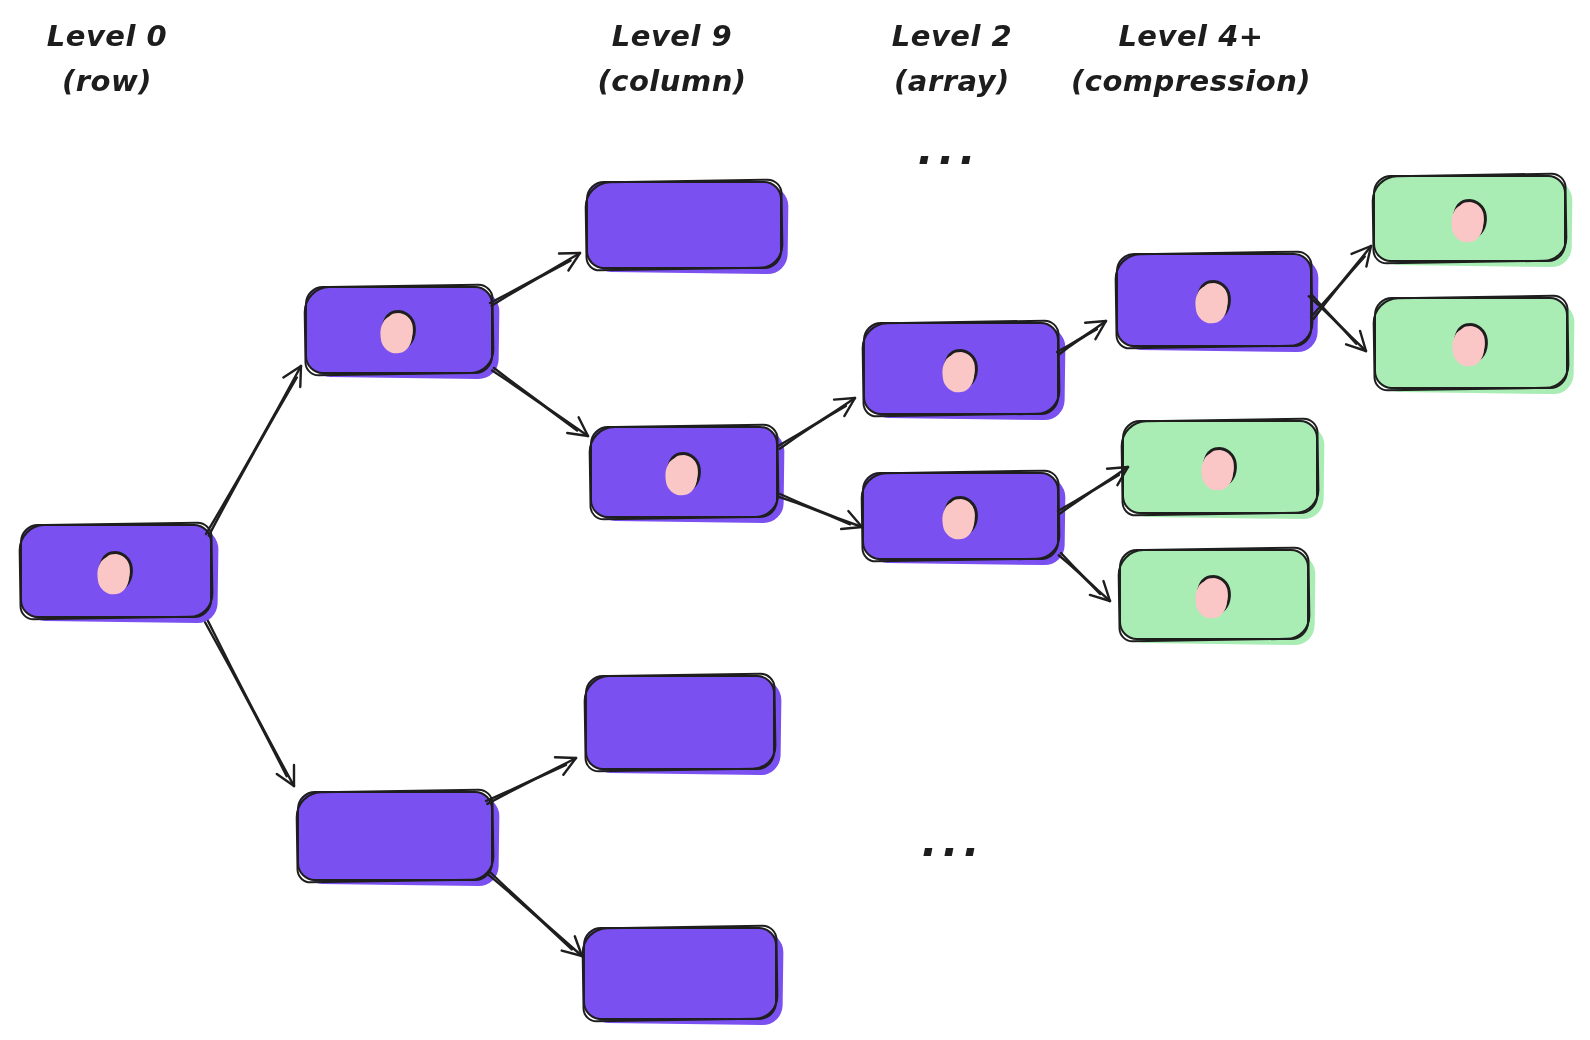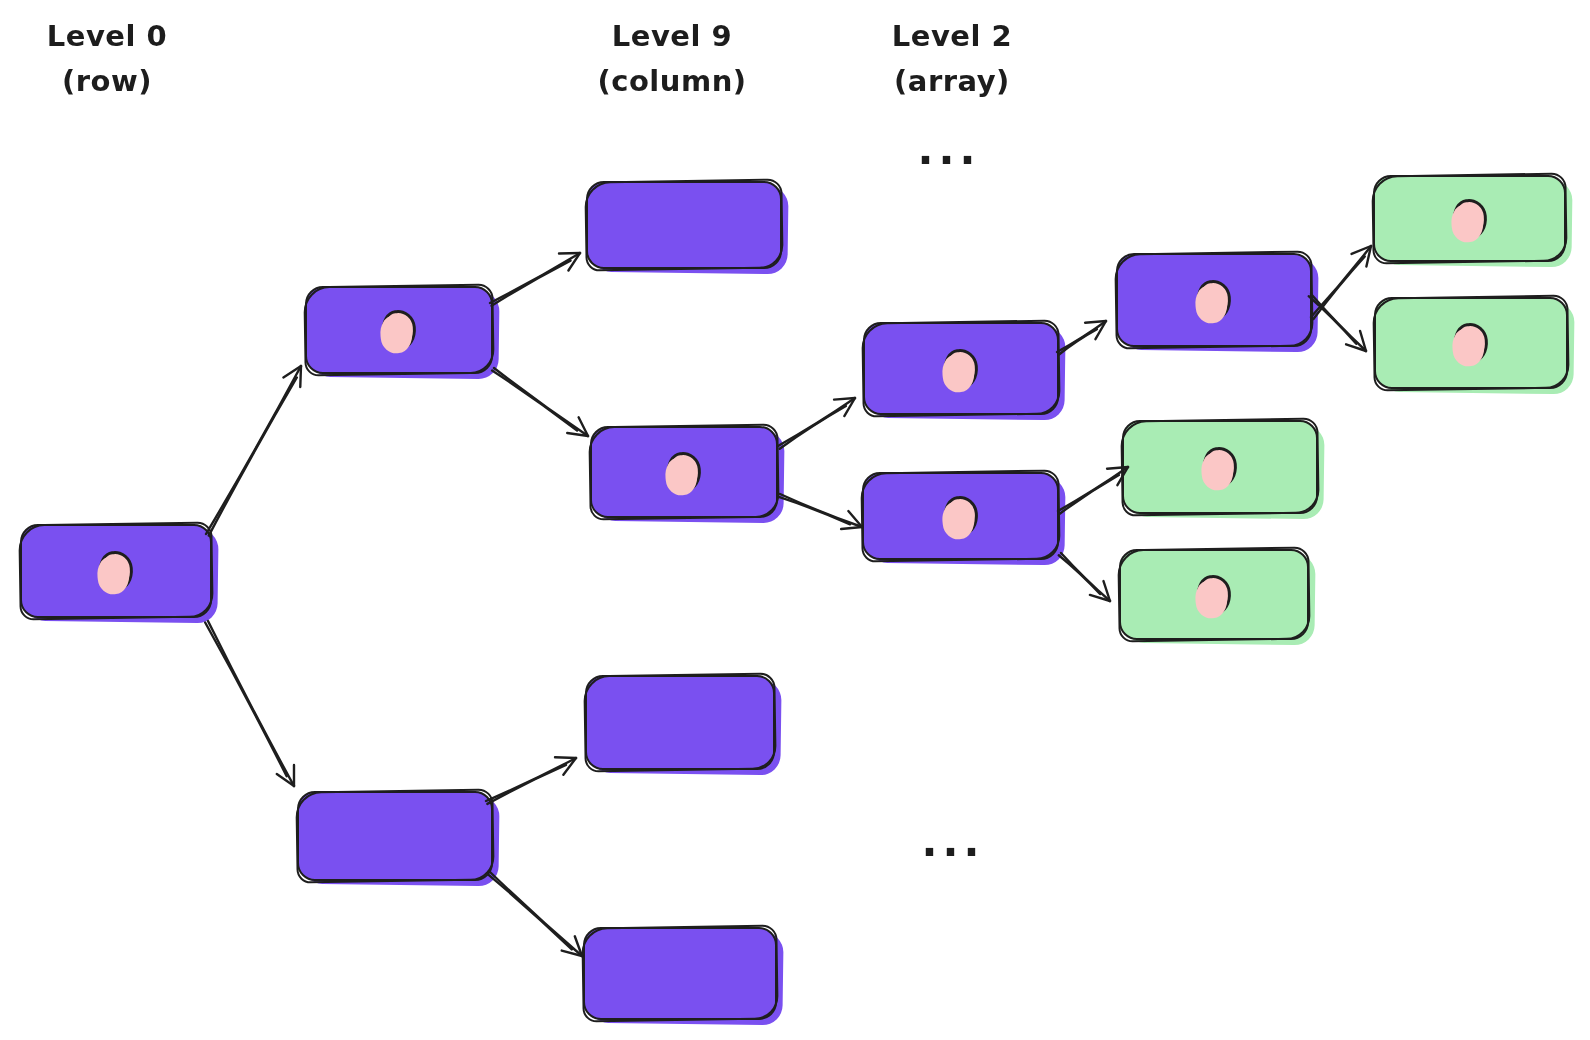--- a/index.html
+++ b/index.html
@@ -1,20 +1,21 @@
 <!DOCTYPE html>
 <html><head>
 <meta charset="utf-8">
 <style>
   html,body { margin:0; padding:0; background:#ffffff; }
   #canvas {
     position:relative; width:1590px; height:1040px; overflow:hidden;
     background:#ffffff;
     font-family:"DejaVu Sans", sans-serif;
     color:#1e1e1e;
+    font-style:italic;
   }
   .colhead {
     position:absolute; top:14px; transform:translateX(-50%);
     text-align:center; font-size:29px; font-weight:600;
     line-height:45px; color:#1d1d1d; letter-spacing:0.5px; white-space:nowrap;
   }
   .ellipsis {
     position:absolute; transform:translateX(-50%);
     font-size:42px; font-weight:800; letter-spacing:5px; line-height:40px;
     color:#1d1d1d;
@@ -61,20 +62,22 @@
     </div>
     <div class="colhead" style="left:672px">
       <div>Level 9</div>
       <div>(column)</div>
     </div>
     <div class="colhead" style="left:952px">
       <div>Level 2</div>
       <div>(array)</div>
     </div>
     <div class="colhead" style="left:1191px">
+      <div>Level 4+</div>
+      <div>(compression)</div>
     </div>
   </div>
 
   <div class="ellipsis" style="left:949px; top:130px">...</div>
   <div class="ellipsis" style="left:953px; top:822px">...</div>
 
   <div id="nodes-layer">
       <div class="node" style="left: 20px; top: 524px; width: 192px; height: 94px; --c: #7a50f0; --dotc: #fbc7c6;">
         <span class="fill2"></span>
         <span class="fill1"></span>

